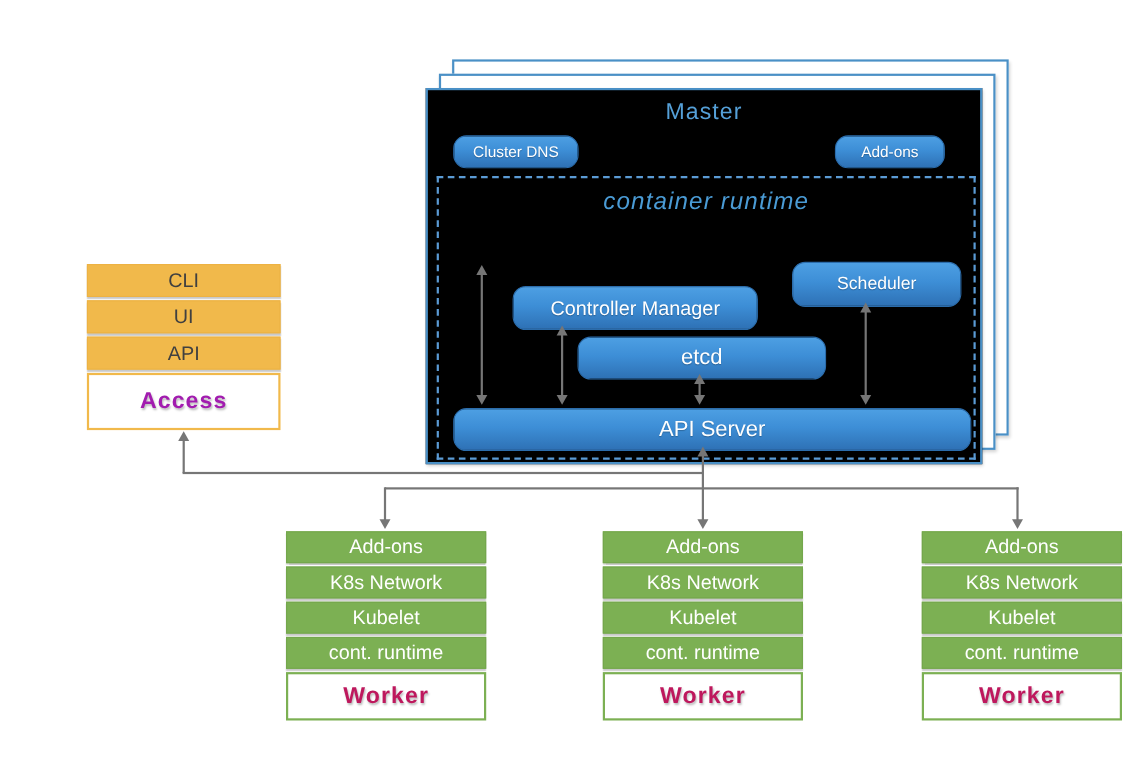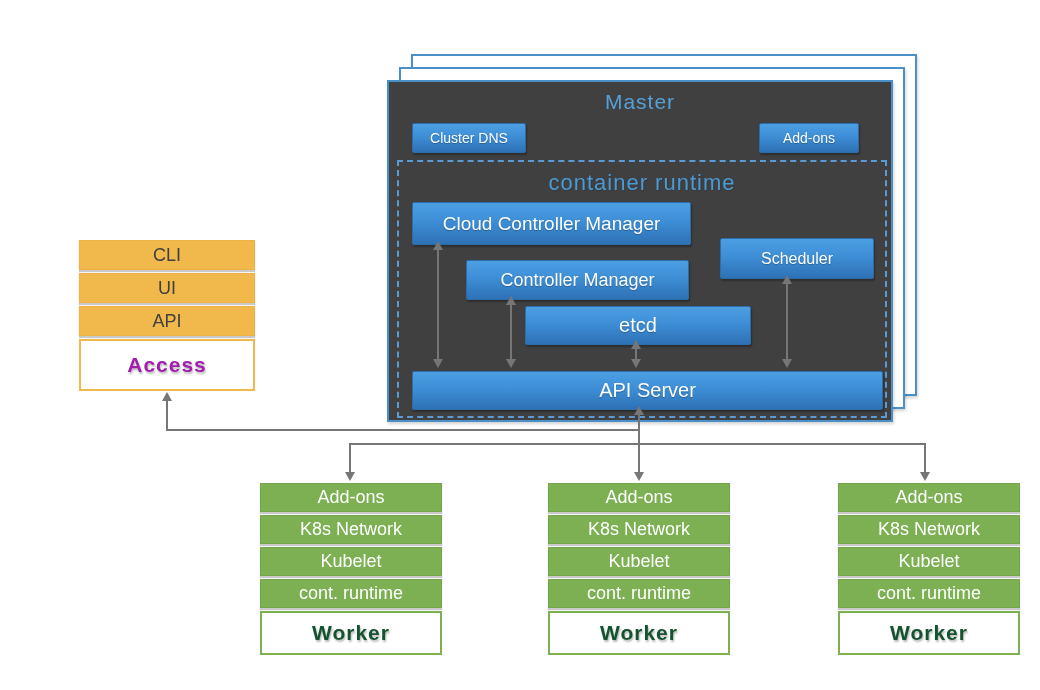--- a/index.html
+++ b/index.html
@@ -4,36 +4,36 @@
 <style>
   html,body{margin:0;padding:0;background:#ffffff;}
   body{font-family:"Liberation Sans", sans-serif;}
   .canvas{position:relative;width:1040px;height:690px;background:#ffffff;overflow:hidden;}
 
   
   .frame{position:absolute;width:502px;height:338px;background:#ffffff;
          border:2px solid #4a90c6;box-shadow:1px 2px 3px rgba(0,0,0,.18);}
   .frame.back{left:411px;top:54px;}
   .frame.mid{left:399px;top:67px;}
-  .master{position:absolute;left:387px;top:80px;width:502px;height:338px;background:#404040;
+  .master{position:absolute;left:387px;top:80px;width:502px;height:338px;background:#000000;
           border:2px solid #4a90c6;box-shadow:1px 2px 3px rgba(0,0,0,.18);}
   .master-title{position:absolute;left:0;top:8px;width:100%;text-align:center;
                 font-size:21px;letter-spacing:1px;color:#55a0d8;}
   
   .bluebox{position:absolute;display:flex;align-items:center;justify-content:center;
            background:linear-gradient(180deg,#4d9fe3 0%,#3d8ed6 45%,#2e71b5 100%);
-           border:1px solid #2b6cab;border-radius:2px;color:#ffffff;
+           border:1px solid #2b6cab;border-radius:12px;color:#ffffff;
            text-shadow:0 1px 1px rgba(0,0,0,.25);box-shadow:1px 2px 2px rgba(0,0,0,.3);}
   .btn-dns{left:23px;top:41px;width:112px;height:28px;font-size:14px;}
   .btn-addons{left:370px;top:41px;width:98px;height:28px;font-size:14px;}
   
   .runtime{position:absolute;left:8px;top:78px;width:486px;height:254px;
            border:2px dashed #5b9bd5;background:transparent;}
   .runtime-title{position:absolute;left:0;top:8px;width:100%;text-align:center;
-                 font-size:22px;letter-spacing:1px;color:#4a9bd5;text-shadow:1px 1px 1px rgba(0,0,0,.12);}
+                 font-size:22px;letter-spacing:1px;color:#4a9bd5;text-shadow:1px 1px 1px rgba(0,0,0,.12);font-style:italic;}
   .box-ccm{left:13px;top:40px;width:277px;height:41px;font-size:19px;}
   .box-cm{left:67px;top:98px;width:221px;height:38px;font-size:18px;}
   .box-sched{left:321px;top:76px;width:152px;height:39px;font-size:16px;}
   .box-etcd{left:126px;top:144px;width:224px;height:37px;font-size:20px;}
   .box-api{left:13px;top:209px;width:469px;height:37px;font-size:20px;}
 
   
   .access-stack{position:absolute;left:79px;top:240px;width:176px;}
   .orange-row{height:30px;margin-bottom:3px;display:flex;align-items:center;justify-content:center;
               background:#f1b94b;border:1px solid #edb243;color:#404040;font-size:18px;
@@ -41,21 +41,21 @@
   .access-label{height:52px;display:flex;align-items:center;justify-content:center;background:#ffffff;
                 border:2px solid #f1b94b;box-sizing:border-box;color:#a21caf;font-size:21px;font-weight:bold;
                 letter-spacing:1px;text-shadow:1px 2px 2px rgba(0,0,0,.28);}
 
   
   .worker-stack{position:absolute;top:483px;width:182px;}
   .green-row{height:29px;margin-bottom:3px;display:flex;align-items:center;justify-content:center;
              background:#7cb053;border:1px solid #74a74c;color:#ffffff;font-size:18px;
              box-sizing:border-box;box-shadow:0 2px 1px rgba(120,120,120,.4);}
   .worker-label{height:44px;display:flex;align-items:center;justify-content:center;background:#ffffff;
-                border:2px solid #7cb053;box-sizing:border-box;color:#14532d;font-size:21px;font-weight:bold;
+                border:2px solid #7cb053;box-sizing:border-box;color:#be185d;font-size:21px;font-weight:bold;
                 letter-spacing:1px;text-shadow:1px 2px 2px rgba(0,0,0,.28);}
 
   
   .conn{position:absolute;left:0;top:0;width:100%;height:100%;pointer-events:none;}
   .hline,.vline{position:absolute;background:#767676;}
   .hline{height:2px;}
   .vline{width:2px;}
   .arr{position:absolute;width:0;height:0;}
   .arr.up{border-left:5px solid transparent;border-right:5px solid transparent;border-bottom:9px solid #767676;}
   .arr.down{border-left:5px solid transparent;border-right:5px solid transparent;border-top:9px solid #767676;}
@@ -68,21 +68,20 @@
   <div class="frame back"></div>
   <div class="frame mid"></div>
 
   <div class="master">
     <div class="master-title">Master</div>
     <div class="bluebox btn-dns">Cluster DNS</div>
     <div class="bluebox btn-addons">Add-ons</div>
 
     <div class="runtime">
       <div class="runtime-title">container runtime</div>
-      <div class="bluebox box-ccm">Cloud Controller Manager</div>
       <div class="bluebox box-cm">Controller Manager</div>
       <div class="bluebox box-sched">Scheduler</div>
       <div class="bluebox box-api">API Server</div>
       <div class="bluebox box-etcd">etcd</div>
     </div>
   </div>
 
   <div class="access-stack">
     <div class="orange-row">CLI</div>
     <div class="orange-row">UI</div>

